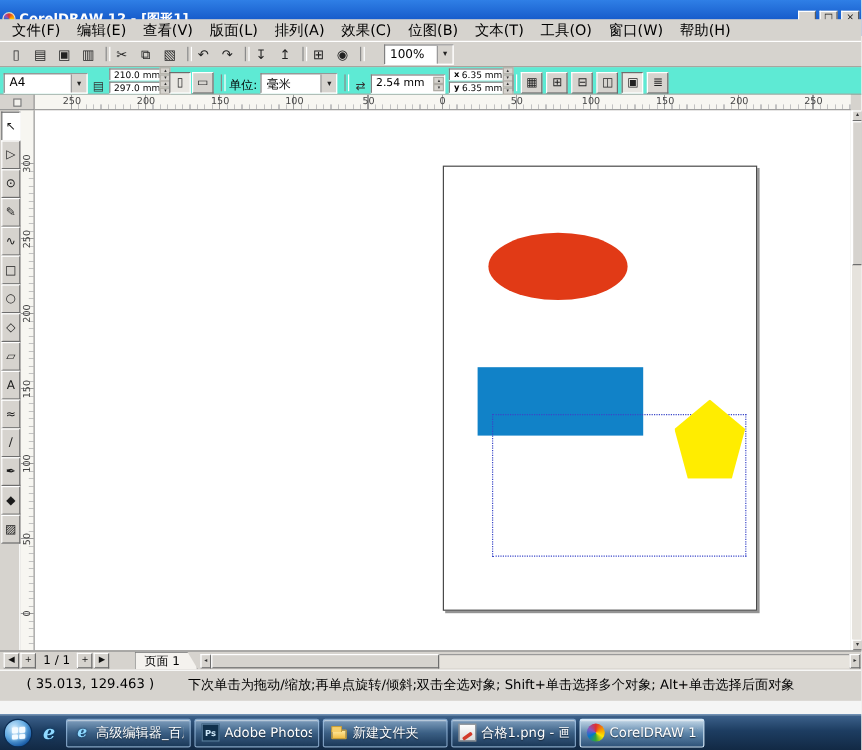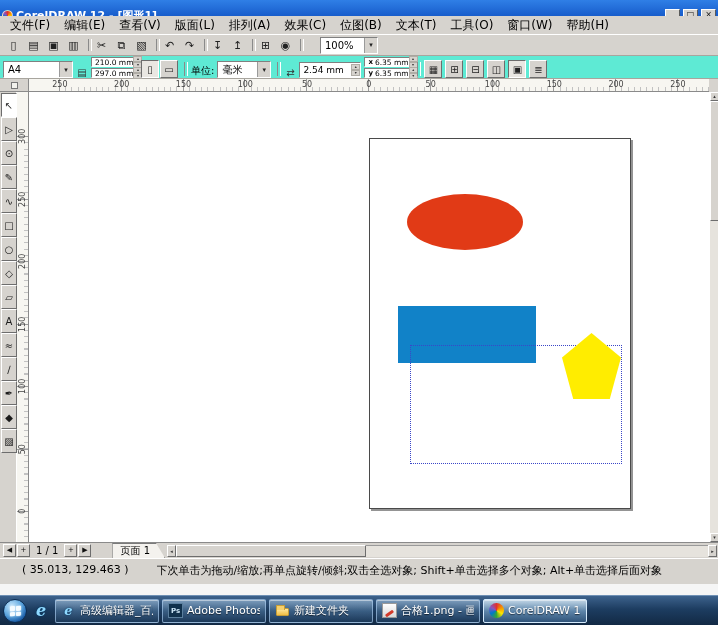--- a/index.html
+++ b/index.html
@@ -241,21 +241,21 @@
             <i>▾</i>
           </span>
       </div>
     </div>
     <div class="orient">
       <span class="ob active">▯</span>
       <span class="ob">▭</span>
     </div>
     <span class="vsep"></span>
     <span class="lbl">单位:</span>
-    <div class="combo" style="width:54px;">
+    <div class="combo" style="width:64px;">
       <span>毫米</span>
       <span class="dd">▾</span>
     </div>
     <span class="vsep"></span>
     <span class="pb-ic">⇄</span>
     <div class="spin nudge">
       <span>2.54 mm</span>
       <span class="spctl">
           <i>▴</i>
           <i>▾</i>

